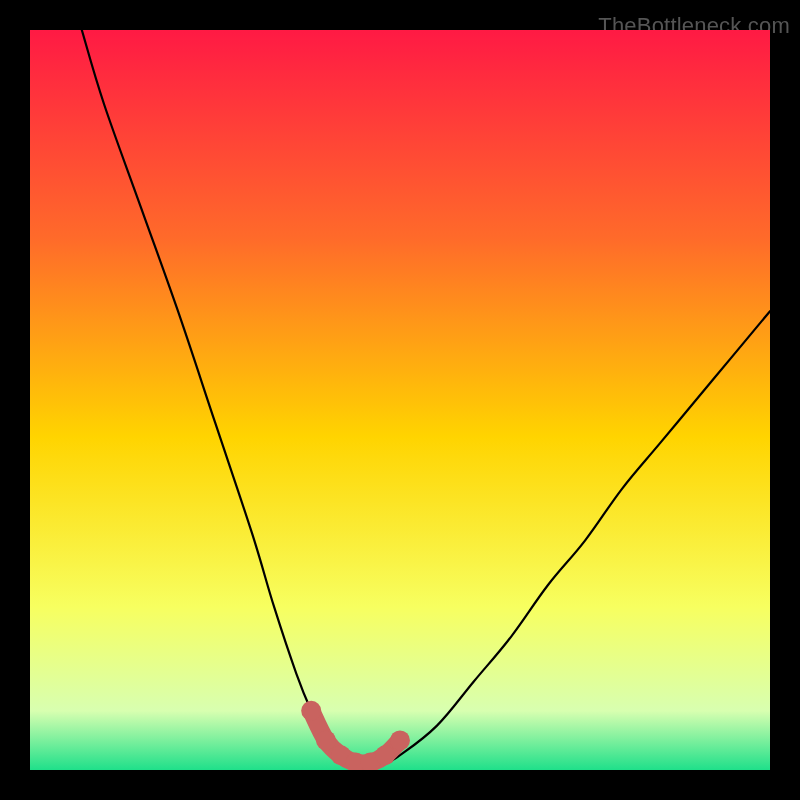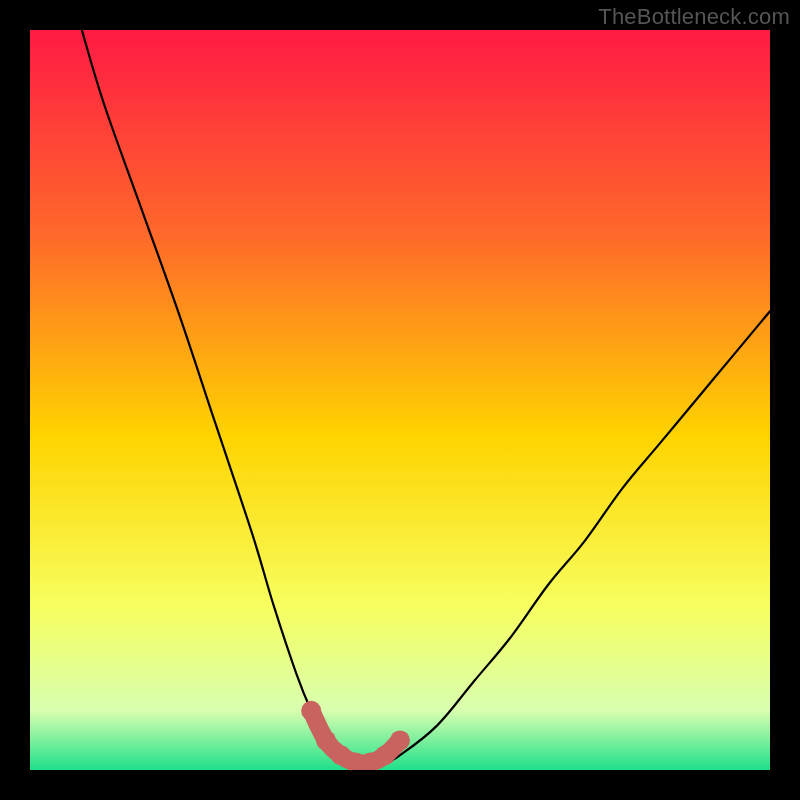--- a/index.html
+++ b/index.html
@@ -11,21 +11,21 @@
     font-family: Arial, Helvetica, sans-serif;
     overflow: hidden;
   }
   .stage {
     position: relative;
     width: 800px;
     height: 800px;
   }
   .watermark {
     position: absolute;
-    top: 4px;
+    top: 13px;
     right: 10px;
     color: #555;
     font-size: 22px;
     font-weight: 500;
     letter-spacing: 0.2px;
     user-select: none;
   }
   .plot {
     position: absolute;
     left: 30px;

